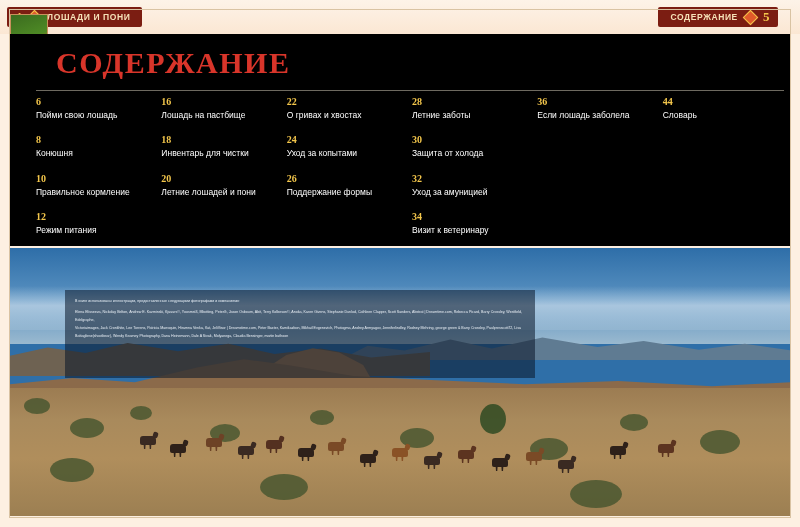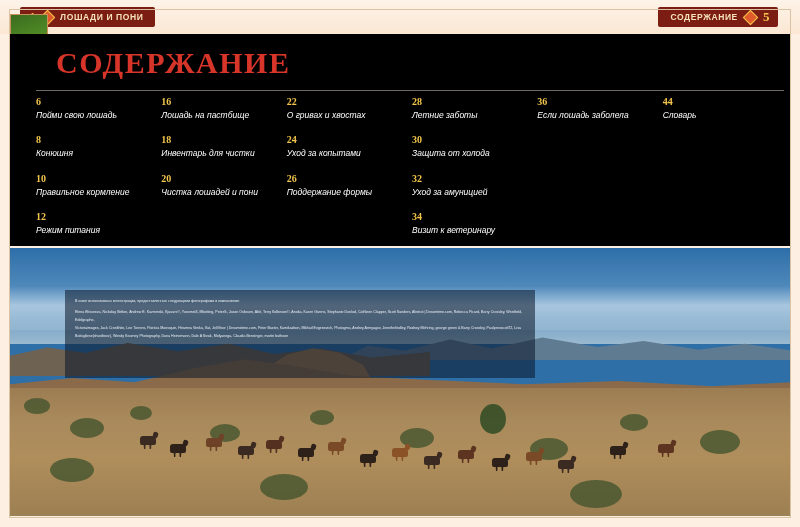--- a/index.html
+++ b/index.html
@@ -20,21 +20,21 @@
   
   .header {
     position: absolute;
     left: 0; top: 0;
     width: 800px;
     height: 34px;
     background: linear-gradient(to bottom, #fdf3e8 0%, #fbe7d3 100%);
   }
   .hdr-left {
     position: absolute;
-    left: 20px; top: 7px;
+    left: 7px; top: 7px;
     height: 20px;
     background: #7b1d12;
     color: #f6e2b8;
     display: flex;
     align-items: center;
     padding: 0 12px 0 8px;
     border-radius: 2px;
     font-size: 9px;
     letter-spacing: 0.6px;
   }
@@ -131,21 +131,20 @@
     color: #f3c64b;
     font-size: 10px;
     font-weight: bold;
     font-family: "Liberation Serif", serif;
     margin-bottom: 2px;
   }
   .toc-label {
     color: #ffffff;
     font-size: 8.5px;
     line-height: 1.35;
-    font-style: italic;
   }
   
   .photo {
     position: absolute;
     left: 10px; top: 248px;
     width: 780px;
     height: 268px;
     overflow: hidden;
     background: #2f6fa8;
   }
@@ -296,21 +295,21 @@
         <div class="toc-entry">
           <div class="toc-page">16</div>
           <div class="toc-label">Лошадь на пастбище</div>
         </div>
         <div class="toc-entry">
           <div class="toc-page">18</div>
           <div class="toc-label">Инвентарь для чистки</div>
         </div>
         <div class="toc-entry">
           <div class="toc-page">20</div>
-          <div class="toc-label">Чистка лошадей и пони</div>
+          <div class="toc-label">Летние лошадей и пони</div>
         </div>
       </div>
 
       <div class="toc-col">
         <div class="toc-entry">
           <div class="toc-page">22</div>
           <div class="toc-label">О гривах и хвостах</div>
         </div>
         <div class="toc-entry">
           <div class="toc-page">24</div>

